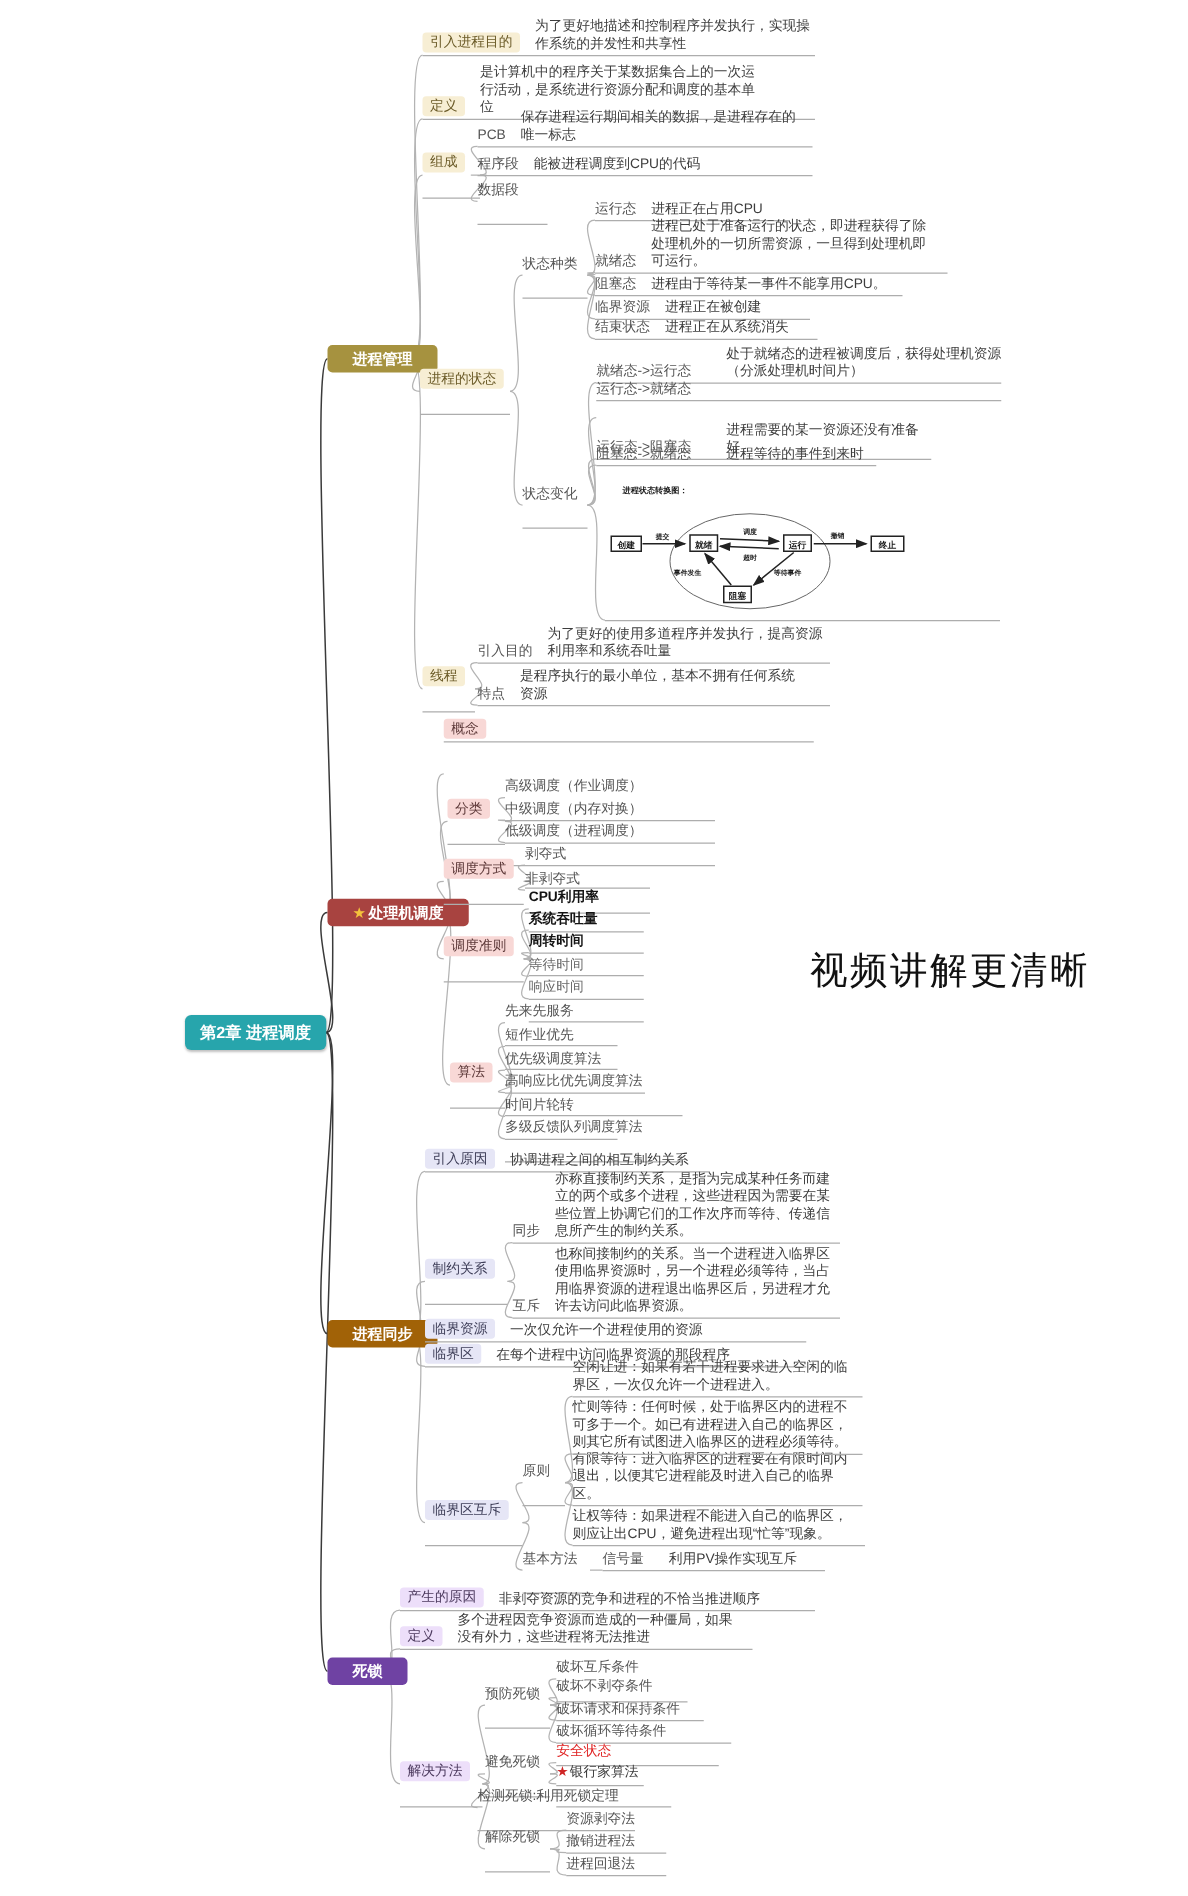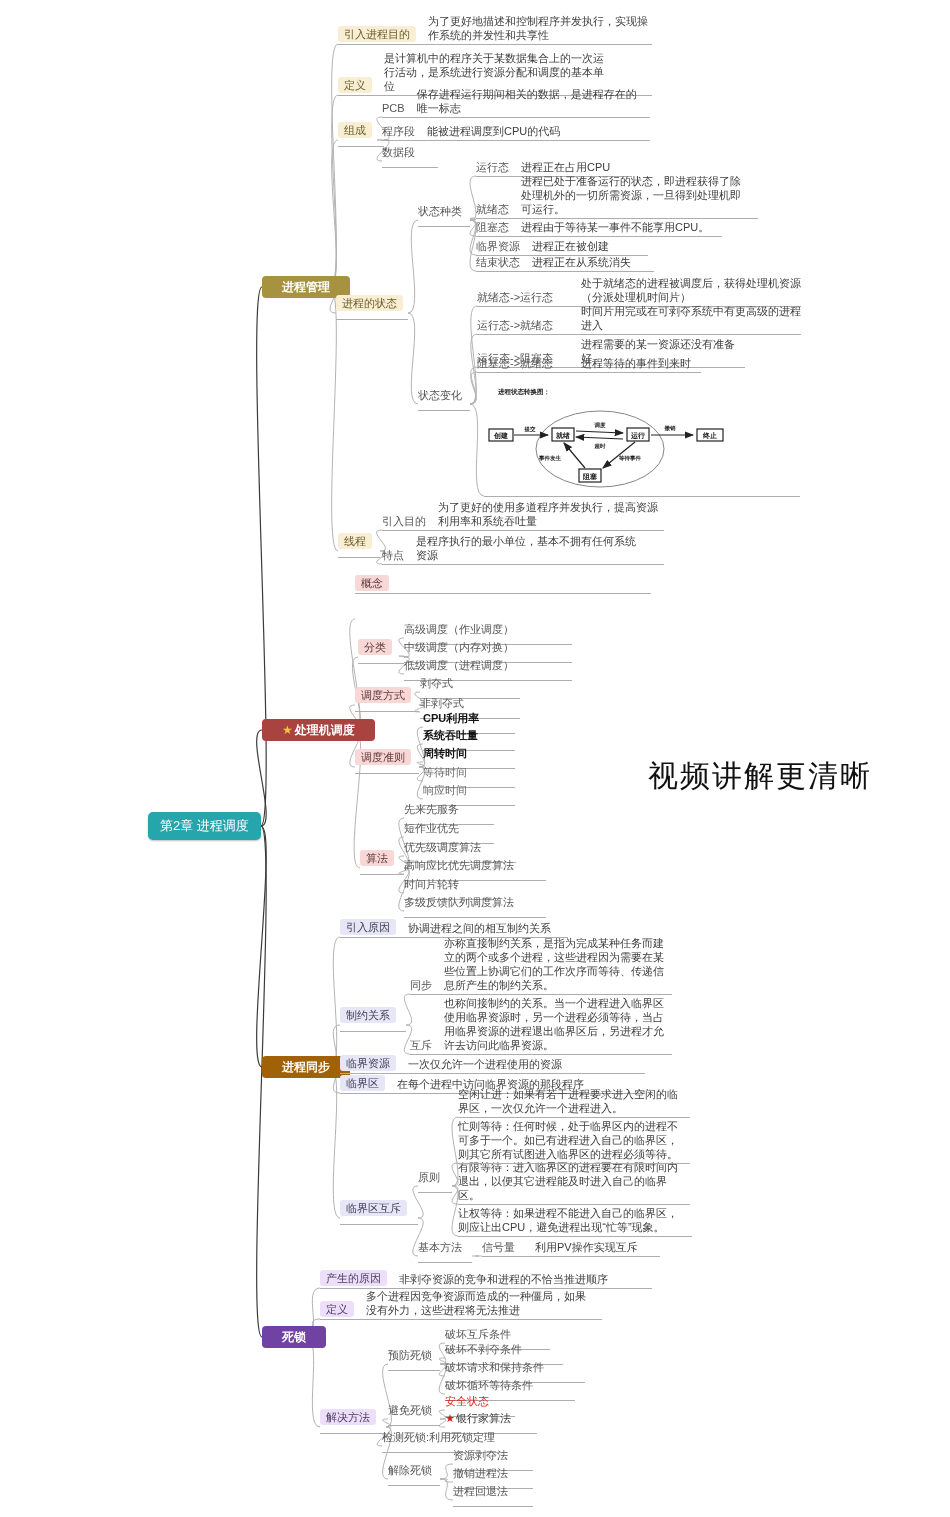--- a/index.html
+++ b/index.html
@@ -4,34 +4,34 @@
 <style>
   *{margin:0;padding:0;box-sizing:border-box}
   html,body{background:#fff}
   body{font-family:"Liberation Sans","DejaVu Sans",sans-serif}
   #canvas{position:relative;width:950px;height:1517px;background:#ffffff;overflow:hidden}
   #wires{position:absolute;left:0;top:0;width:950px;height:1517px;pointer-events:none}
   .wire{fill:none;stroke:#b3b3b3;stroke-width:1}
   .wire.dark{stroke:#3a3a3a;stroke-width:1.2}
   .node{position:absolute;font-size:11px;line-height:14px;color:#3d3d3d}
   .row{display:flex;align-items:flex-end;gap:12px;border-bottom:1px solid #adadad;padding-bottom:2px}
-  .lblrow{border-bottom:1px solid #adadad;padding-bottom:8px;color:#555;white-space:nowrap}
+  .lblrow{border-bottom:1px solid #adadad;padding-bottom:20px;color:#555;white-space:nowrap}
   .lbl{flex:none;color:#555;white-space:nowrap}
   .txt{color:#3d3d3d;display:inline-block}
   .tag{display:inline-block;padding:1px 6px;border-radius:3px}
   .cream{background:#f7eed4;color:#6b5b28}
   .pink{background:#f8d8d6;color:#5c3838}
   .lav{background:#e6e6f6;color:#3e3e58}
   .lpur{background:#eddffa;color:#4c3a5e}
   .bbox{padding:3px 20px;border-radius:4px;color:#fff;font-weight:bold;font-size:12px;line-height:16px;white-space:nowrap}
   .bb-olive{background:#a6923f}
   .bb-red{background:#a84340}
   .bb-blue{background:#a16207}
   .bb-purple{background:#6f42a3}
-  .rootbox{position:absolute;background:#27a5ac;padding:5px 12px;border-radius:5px;color:#fff;font-weight:normal;font-size:13px;line-height:18px;white-space:nowrap;box-shadow:0 1px 2px rgba(0,0,0,.25)}
+  .rootbox{position:absolute;background:#27a5ac;padding:5px 12px;border-radius:5px;color:#fff;font-weight:bold;font-size:13px;line-height:18px;white-space:nowrap;box-shadow:0 1px 2px rgba(0,0,0,.25)}
   .hard{font-weight:bold;color:#141414}
   .soft{color:#6a6a6a}
   .red{color:#e02424}
   .star-gold{color:#f4c33c;margin-right:2px}
   .star-red{color:#cf2525;margin-right:1px}
   .watermark{position:absolute;font-family:"Liberation Serif","DejaVu Serif",serif;font-size:30px;color:#111;letter-spacing:2px;white-space:nowrap}
   .diagram{display:block}
   .diagram text{font-family:"Liberation Sans","DejaVu Sans",sans-serif;fill:#1a1a1a;font-weight:bold}
   .dg-box{fill:none;stroke:#222;stroke-width:1.2}
   .dg-arrow{fill:none;stroke:#222;stroke-width:1.2}
@@ -174,21 +174,20 @@
   <span class="txt">进程正在从系统消失</span>
 </div>
 
 <div class="node lblrow" style="left:418px;top:388px;width:52px">状态变化</div>
 <div class="node row" style="left:477px;top:276px;width:324px">
   <span class="lbl" style="width:92px">就绪态-&gt;运行态</span>
   <span class="txt" style="width:224px">处于就绪态的进程被调度后，获得处理机资源（分派处理机时间片）</span>
 </div>
 <div class="node row" style="left:477px;top:304px;width:324px">
   <span class="lbl" style="width:92px">运行态-&gt;就绪态</span>
-  <span class="txt" style="width:224px">时间片用完或在可剥夺系统中有更高级的进程进入</span>
 </div>
 <div class="node row" style="left:477px;top:337px;width:268px">
   <span class="lbl" style="width:92px">运行态-&gt;阻塞态</span>
   <span class="txt">进程需要的某一资源还没有准备好</span>
 </div>
 <div class="node row" style="left:477px;top:356px;width:224px">
   <span class="lbl" style="width:92px">阻塞态-&gt;就绪态</span>
   <span class="txt">进程等待的事件到来时</span>
 </div>
 

